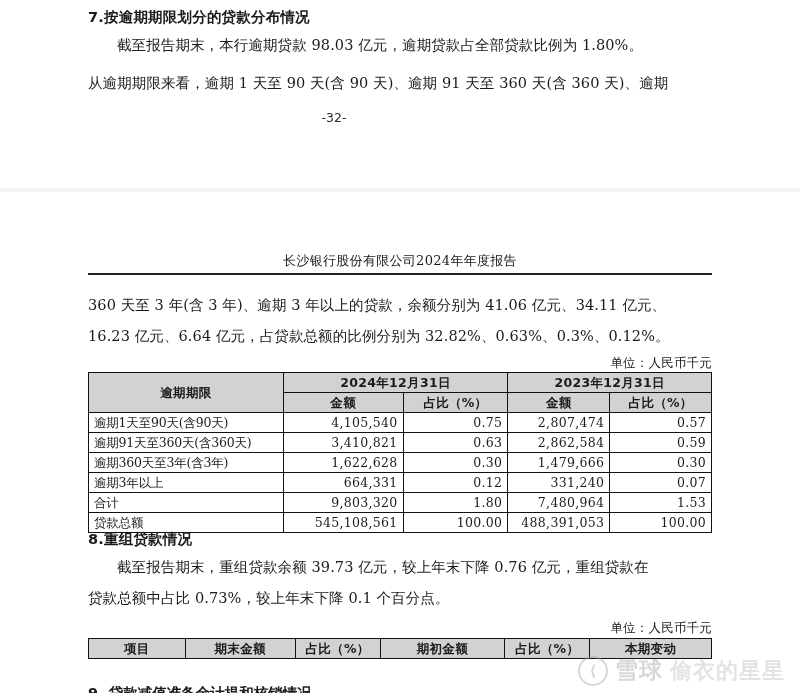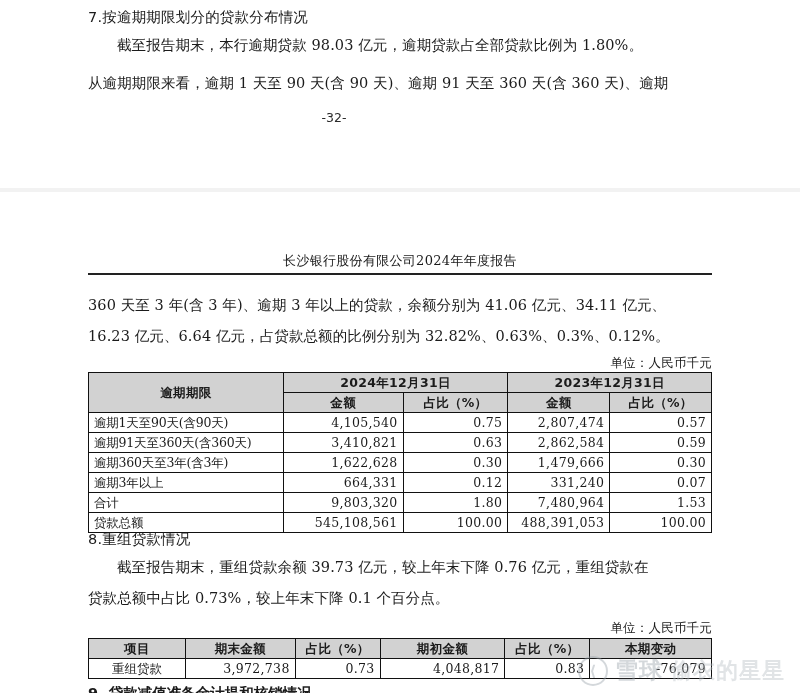--- a/index.html
+++ b/index.html
@@ -11,21 +11,21 @@
     -webkit-font-smoothing:none;
   }
   .page{position:absolute;left:0;width:800px;background:#fff;}
   .page-a{top:0;height:188px;}
   .gap{position:absolute;left:0;top:188px;width:800px;height:4px;background:#f2f2f2;}
   .page-b{top:192px;height:501px;}
 
   .body-col{position:absolute;left:88px;width:624px;}
 
   h2.sec{
-    font-size:14.5px;font-weight:normal;letter-spacing:.2px;margin:0;
+    font-size:14.5px;font-weight:bold;letter-spacing:.2px;margin:0;
     font-family:"DejaVu Sans","Liberation Sans",sans-serif;
   }
   p.para{
     font-size:14.5px;line-height:31px;margin:0;text-align:justify;
     letter-spacing:.1px;
   }
   p.indent{text-indent:2em;}
 
   .pageno{
     position:absolute;left:0;width:668px;text-align:center;
@@ -210,28 +210,20 @@
     </colgroup>
     <tbody>
       <tr>
         <td class="hd">项目</td>
         <td class="hd">期末金额</td>
         <td class="hd">占比（%）</td>
         <td class="hd">期初金额</td>
         <td class="hd">占比（%）</td>
         <td class="hd">本期变动</td>
       </tr>
-      <tr>
-        <td class="ctr">重组贷款</td>
-        <td class="num">3,972,738</td>
-        <td class="num">0.73</td>
-        <td class="num">4,048,817</td>
-        <td class="num">0.83</td>
-        <td class="num">-76,079</td>
-      </tr>
     </tbody>
   </table>
 </div>
 
 <div class="cutoff">
   <span>9. 贷款减值准备金计提和核销情况</span>
 </div>
 
 <div class="wm" style="left:578px;top:655px;">
   <div class="wm-logo">

